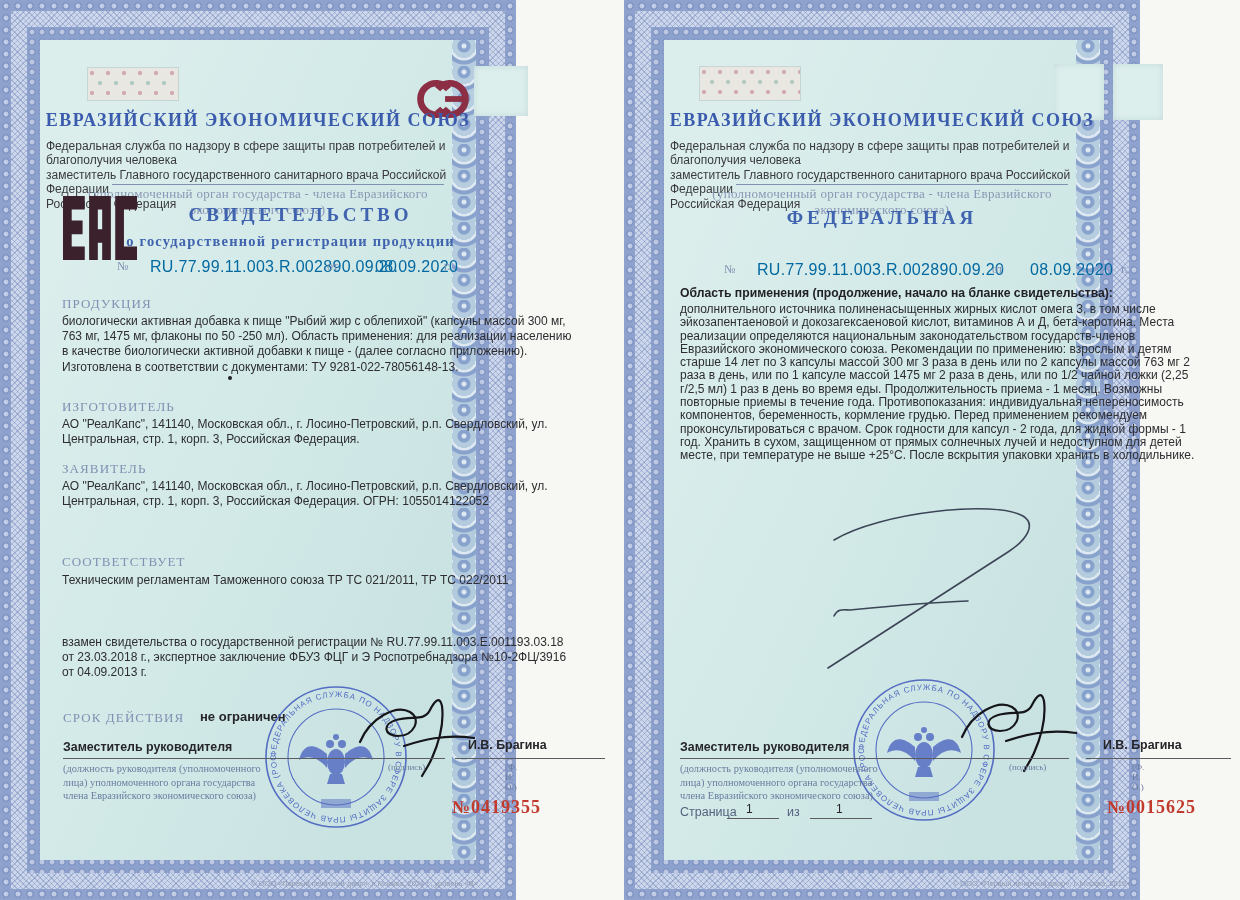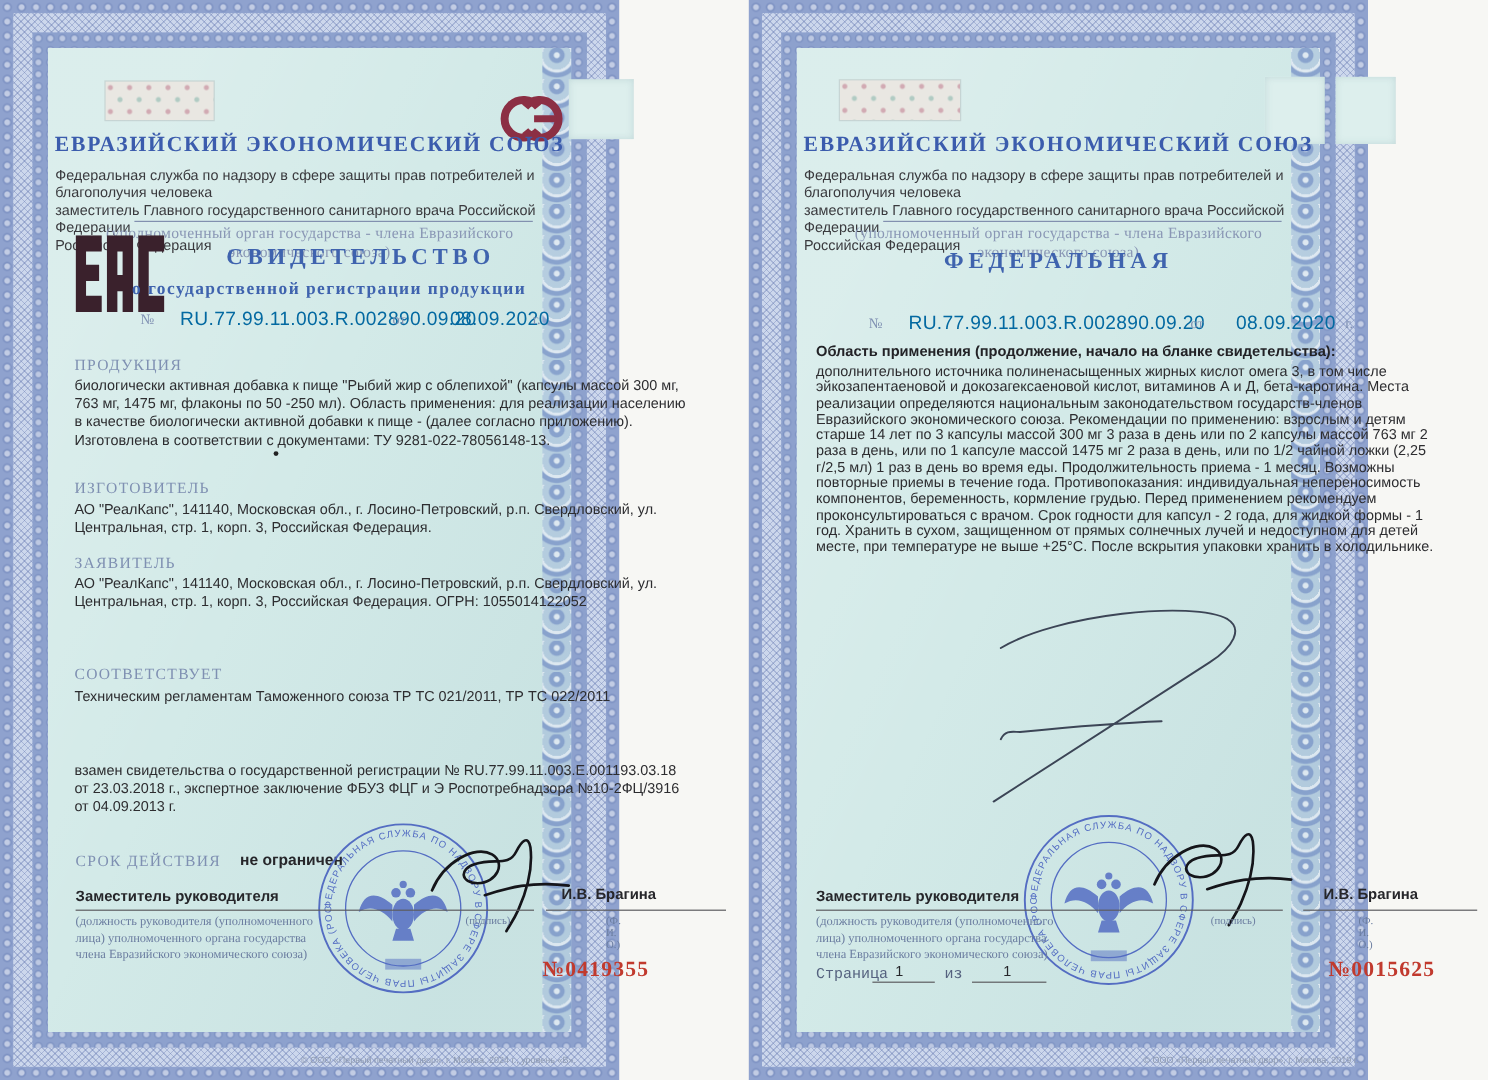--- a/index.html
+++ b/index.html
@@ -30,37 +30,37 @@
   .patch{position:absolute;background:#ddefed;box-shadow:inset 0 0 6px rgba(110,150,160,.25)}
   .abs{position:absolute}
   .union-title{top:110px;left:40px;right:40px;text-align:center;font-family:"Liberation Serif",serif;
     font-weight:bold;font-size:18px;letter-spacing:1.5px;color:#3b5cad}
   .auth{top:139px;left:46px;right:46px;text-align:left;font-size:12px;line-height:14.4px;color:#3a3a3e}
   .auth-rule{top:184px;left:112px;right:72px;border-top:1px solid #8290af;height:0}
   .auth-note{top:186px;left:46px;right:46px;text-align:center;font-family:"Liberation Serif",serif;
     font-size:13px;color:#8a97b5;letter-spacing:.3px}
   .doc-title{font-family:"Liberation Serif",serif;font-weight:bold;color:#3f63ae;text-align:center;
     font-size:19px;letter-spacing:4px}
-  .doc-subtitle{font-family:"Liberation Serif",serif;font-weight:bold;color:#3f63ae;
+  .doc-subtitle{font-family:"Liberation Serif",serif;font-weight:bold;color:#3f63ae;text-align:center;
     font-size:14.5px;letter-spacing:1.2px}
   .numrow span{position:absolute;white-space:nowrap}
   .num-aux{font-family:"Liberation Serif",serif;font-size:12px;color:#7f90b2}
   .num-val{font-size:16px;color:#0369a1;letter-spacing:.3px}
   .sec-h{font-family:"Liberation Serif",serif;font-size:13px;letter-spacing:1.1px;color:#7f90b2;white-space:nowrap}
   .body-t{font-size:12px;line-height:15.2px;color:#2d2d30}
   .scope-h{font-size:12.2px;font-weight:bold;color:#222226}
   .scope-b{font-size:12px;line-height:13.3px;color:#2d2d30}
   .sig-line{border-top:1px solid #5c5c60;height:0}
   .pos-note{font-family:"Liberation Serif",serif;font-size:10.4px;line-height:13.6px;color:#6b7da0}
   .tiny-note{font-family:"Liberation Serif",serif;font-size:9px;color:#6b7da0}
   .signer{font-size:12.4px;font-weight:bold;color:#26262a;white-space:nowrap}
   .serial{font-family:"Liberation Serif",serif;font-weight:bold;font-size:18px;letter-spacing:1px;color:#c13a2e;white-space:nowrap}
   .footer-imprint{font-size:7.5px;color:#8e9ab0;white-space:nowrap}
   .validity-v{font-size:13px;font-weight:bold;color:#26262a;white-space:nowrap}
-  .page-aux{font-family:Liberation Mono, monospace;font-size:12.5px;color:#55627f;white-space:nowrap}
+  .page-aux{font-family:Liberation Sans, sans-serif;font-size:12.5px;color:#55627f;white-space:nowrap}
   .page-num{font-size:12px;color:#26262a}
   .dot{width:4px;height:4px;border-radius:50%;background:#222}
   svg{display:block}
 </style>
 </head>
 <body>
 
 <div class="cert" id="cert-left">
   <div class="band-outer"></div>
   <div class="band-mid"></div>

